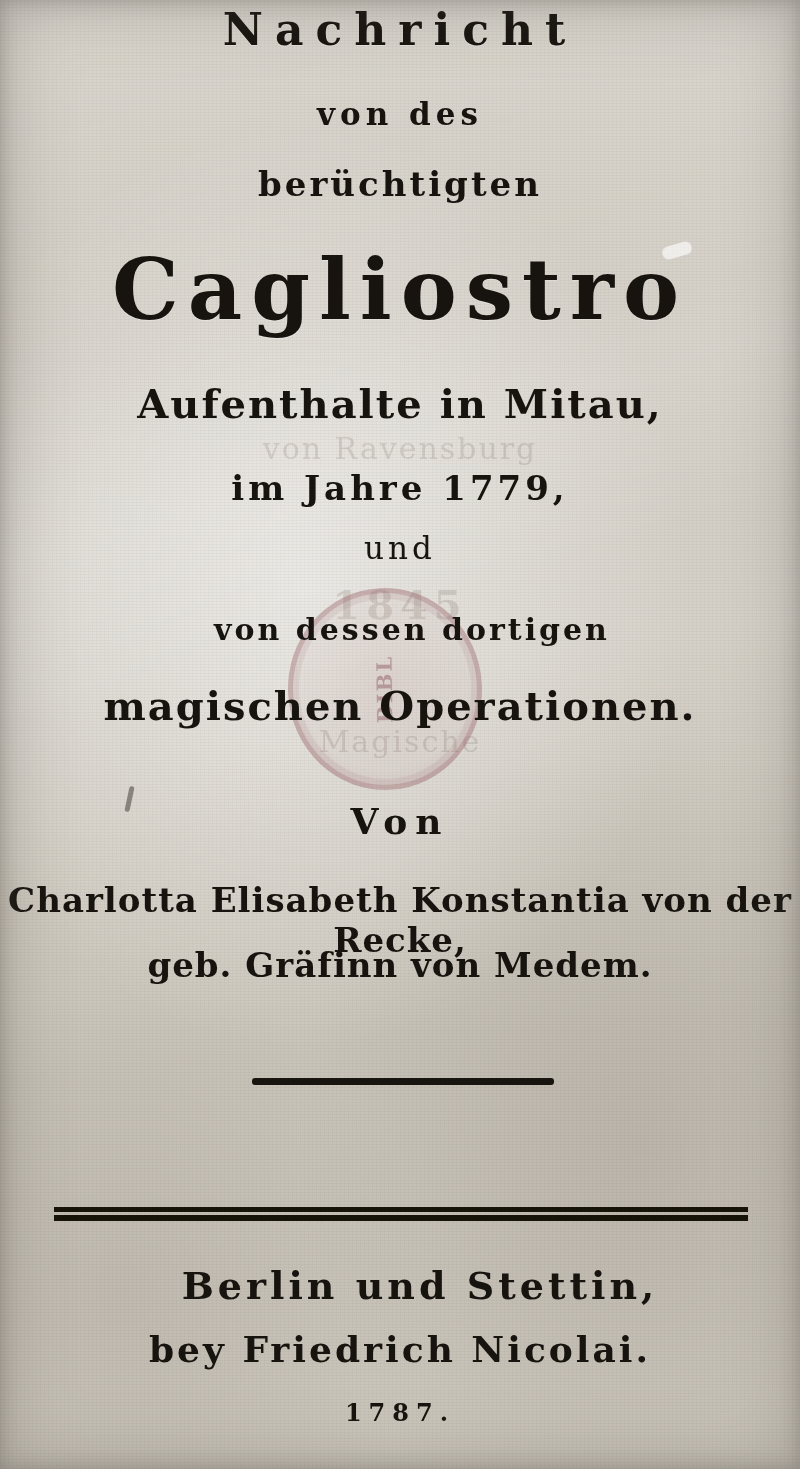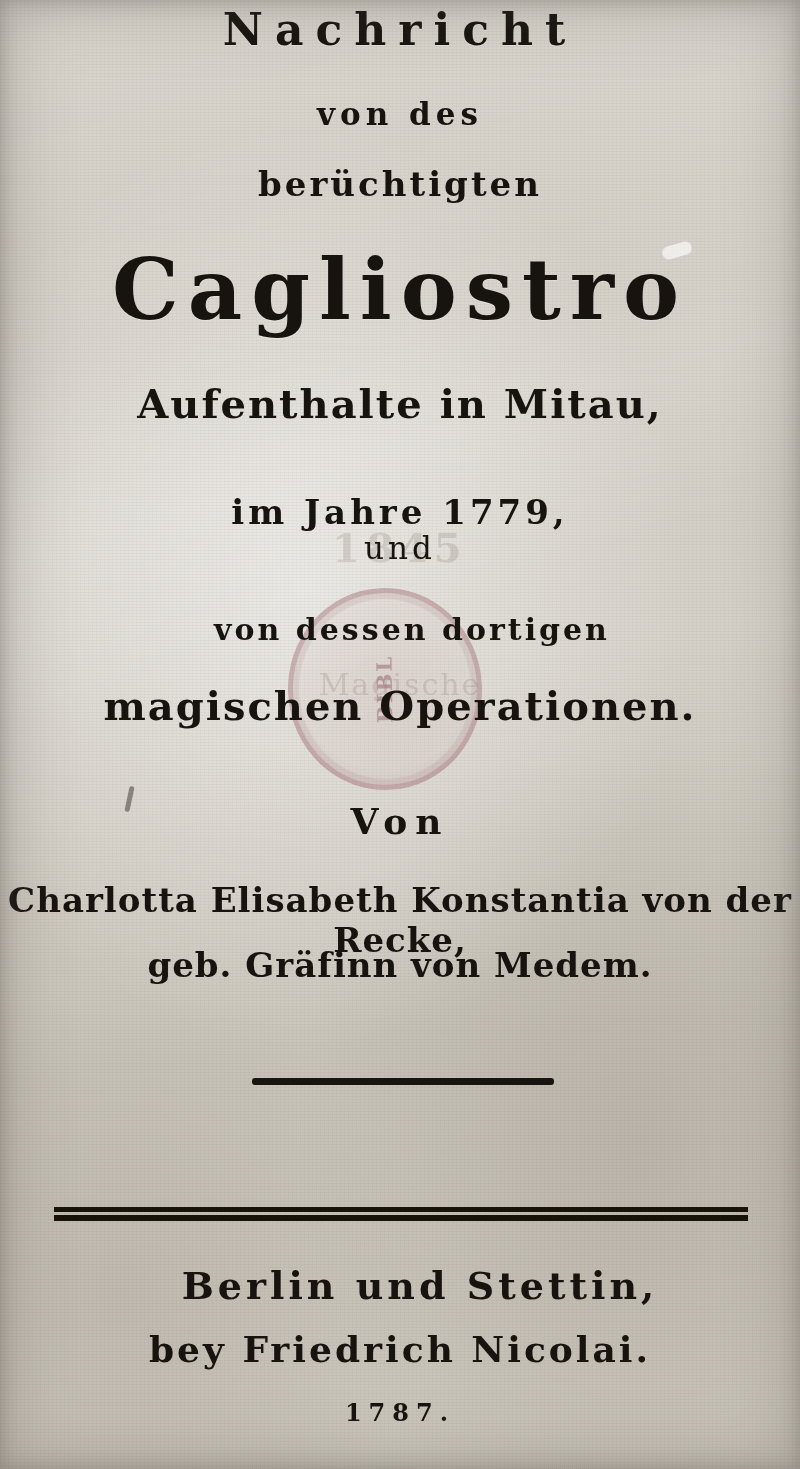--- a/index.html
+++ b/index.html
@@ -136,21 +136,21 @@
     font-weight: bold;
     text-shadow: 0 1px 0 rgba(255,255,255,0.30);
   }
   .t-aufenthalte {
     top: 380px;
     font-size: 40px;
     letter-spacing: 2px;
     font-weight: bold;
   }
   .t-jahr {
-    top: 492px;
+    top: 468px;
     font-size: 34px;
     letter-spacing: 4px;
     font-weight: bold;
   }
   .t-und {
     top: 530px;
     font-size: 31px;
     letter-spacing: 4px;
     font-weight: normal;
   }
@@ -265,20 +265,21 @@
 </style>
 </head>
 <body>
 
 <div class="page">
 
   <div class="streak"></div>
   <div class="grain"></div>
 
   <div class="bleed">
+    <div class="b1">von Ravensburg</div>
     <div class="b2">1845</div>
     <div class="b3">Magische</div>
   </div>
 
   <div class="stamp">
     <div class="stamp-inner">BIBL</div>
   </div>
 
   <div class="content">
 

